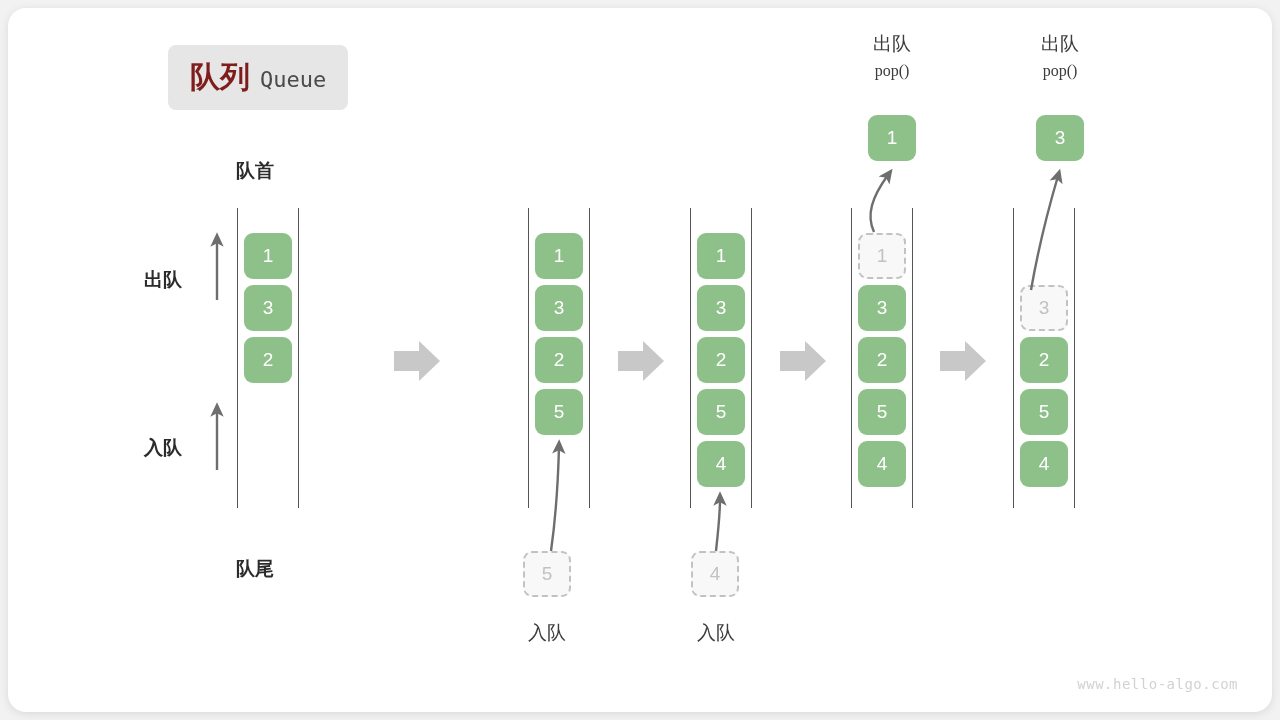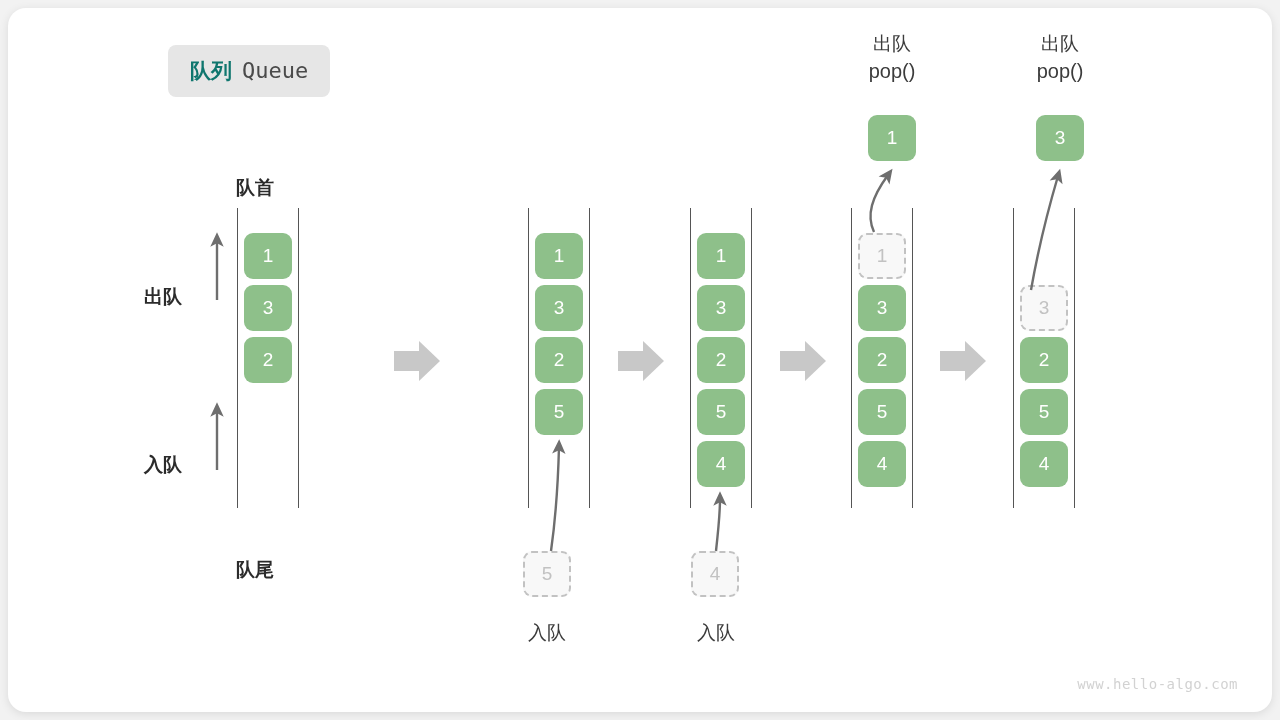--- a/index.html
+++ b/index.html
@@ -37,23 +37,23 @@
     top: 45px;
     padding: 12px 22px;
     background: #e6e6e6;
     border-radius: 8px;
     display: flex;
     align-items: baseline;
     gap: 10px;
     white-space: nowrap;
   }
   .title-cn {
-    font-size: 21px;
+    font-size: 30px;
     font-weight: bold;
-    color: #0f766e;
+    color: #7f1d1d;
     font-family: Liberation Mono, monospace;
   }
   .title-en {
     font-family: "DejaVu Sans Mono", "Liberation Mono", monospace;
     font-size: 22px;
     color: #4a4a4a;
   }
 
   
   .queue {
@@ -114,39 +114,38 @@
     background: #f8f8f8;
     border: 2px dashed #c2c2c2;
     color: #c2c2c2;
   }
 
   
   .lbl {
     position: absolute;
     color: #2b2b2b;
     white-space: nowrap;
-    margin-top: 17px;
   }
   .lbl-cn {
     font-size: 19px;
     font-weight: bold;
   }
   .op-label {
     position: absolute;
     text-align: center;
     white-space: nowrap;
     color: #3c3c3c;
   }
   .op-cn {
     font-size: 19px;
     line-height: 26px;
   }
   .op-code {
-    font-family: Liberation Sans, sans-serif;
-    font-size: 20px;
+    font-family: Liberation Serif, serif;
+    font-size: 16px;
     line-height: 28px;
   }
   .arg { color: #3f9142; font-weight: bold; }
 
   .watermark {
     position: absolute;
     right: 42px;
     bottom: 28px;
     font-family: "DejaVu Sans Mono", "Liberation Mono", monospace;
     font-size: 14px;
@@ -168,21 +167,21 @@
 
 <div id="canvas">
   <div class="card"></div>
 
   <div class="title-badge">
     <span class="title-cn">队列</span>
     <span class="title-en">Queue</span>
   </div>
 
   <div class="lbl lbl-cn" style="left:236px; top:158px;">队首</div>
-  <div class="lbl lbl-cn" style="left:236px; top:540px;">队尾</div>
+  <div class="lbl lbl-cn" style="left:236px; top:556px;">队尾</div>
 
   <div class="lbl lbl-cn" style="left:144px; top:267px;">出队</div>
   <div class="lbl lbl-cn" style="left:144px; top:435px;">入队</div>
 
   <div class="queue" style="left:237px;">
     <div class="rail left"></div>
     <div class="rail right"></div>
     <div class="slot filled" style="top:25px;">1</div>
     <div class="slot filled" style="top:77px;">3</div>
     <div class="slot filled" style="top:129px;">2</div>

